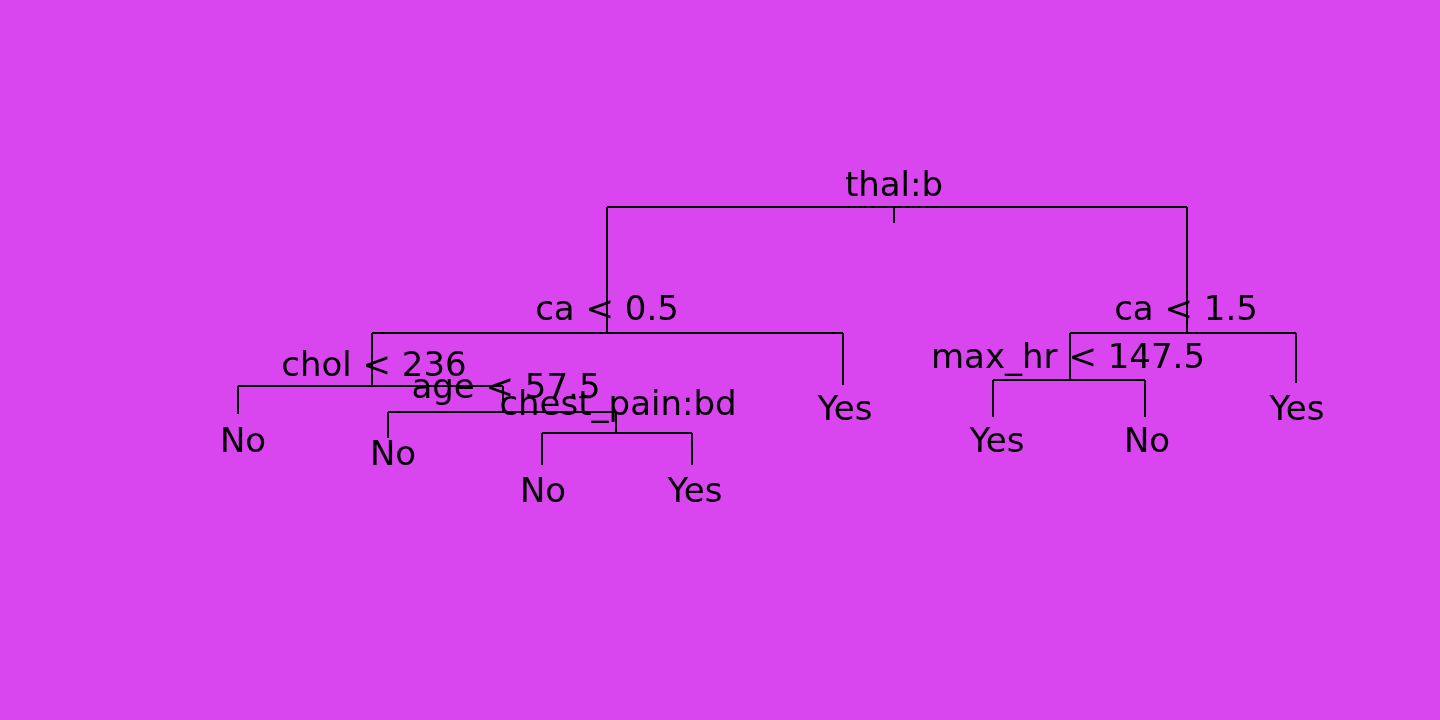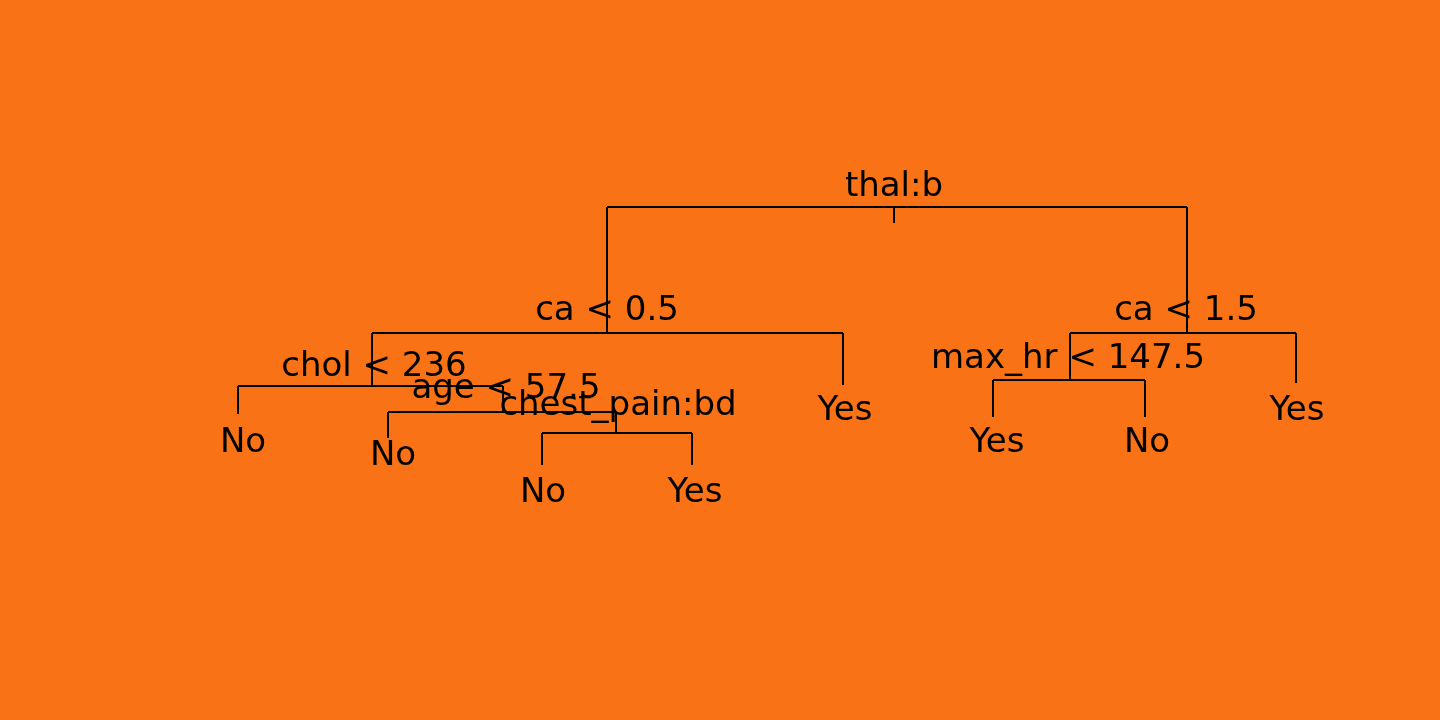--- a/index.html
+++ b/index.html
@@ -23,21 +23,21 @@
   }
   svg line {
     stroke: #000000;
     stroke-width: 2px;
     shape-rendering: crispEdges;
   }
 </style>
 </head>
 <body>
 
-<div id="plot-wrap" style="background: #f97316;">
+<div id="plot-wrap" style="background: #d946ef;">
   <svg id="tree-svg" width="1440" height="720" viewBox="0 0 1440 720" xmlns="http://www.w3.org/2000/svg">
     <g id="edges">
         <line x1="894" y1="207" x2="894" y2="223" stroke="#000000" stroke-width="2"></line>
         <line x1="607" y1="207" x2="1187" y2="207" stroke="#000000" stroke-width="2"></line>
         <line x1="607" y1="207" x2="607" y2="333" stroke="#000000" stroke-width="2"></line>
         <line x1="1187" y1="207" x2="1187" y2="333" stroke="#000000" stroke-width="2"></line>
         <line x1="372" y1="333" x2="843" y2="333" stroke="#000000" stroke-width="2"></line>
         <line x1="372" y1="333" x2="372" y2="386" stroke="#000000" stroke-width="2"></line>
         <line x1="843" y1="333" x2="843" y2="385" stroke="#000000" stroke-width="2"></line>
         <line x1="1070" y1="333" x2="1296" y2="333" stroke="#000000" stroke-width="2"></line>

